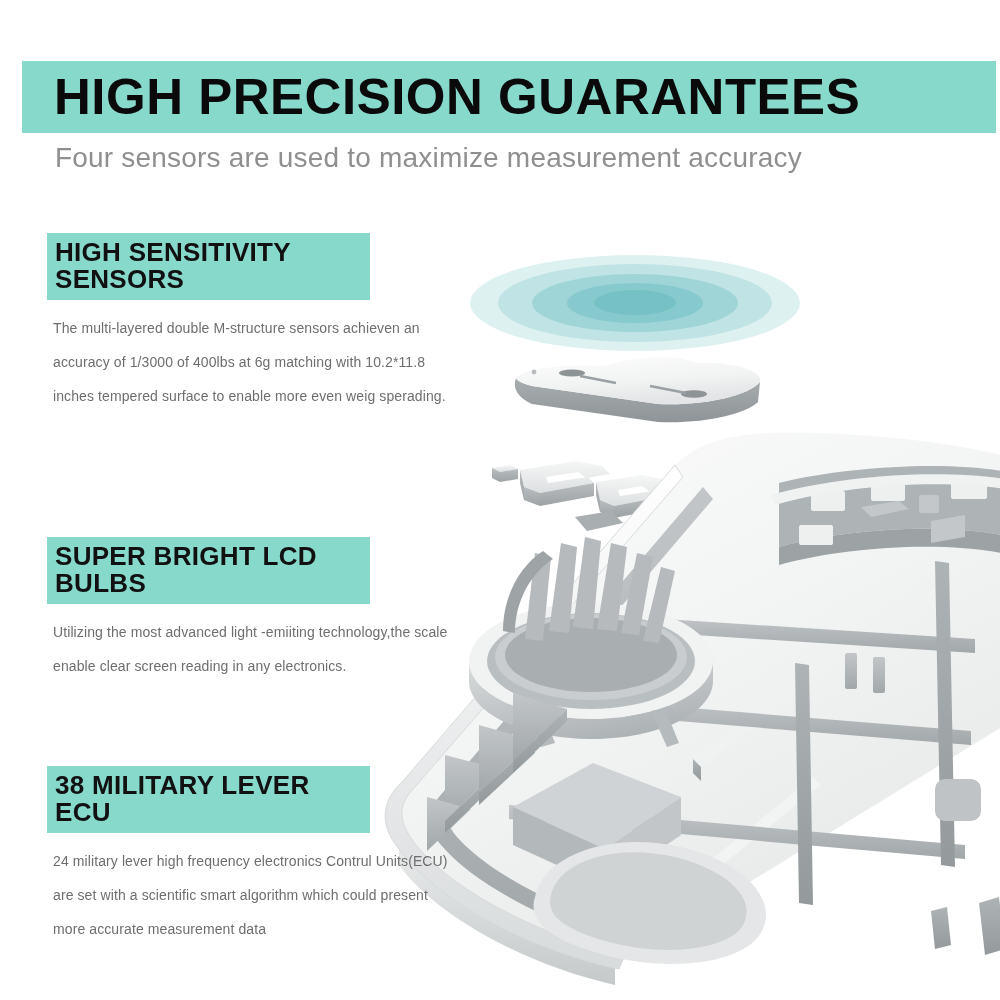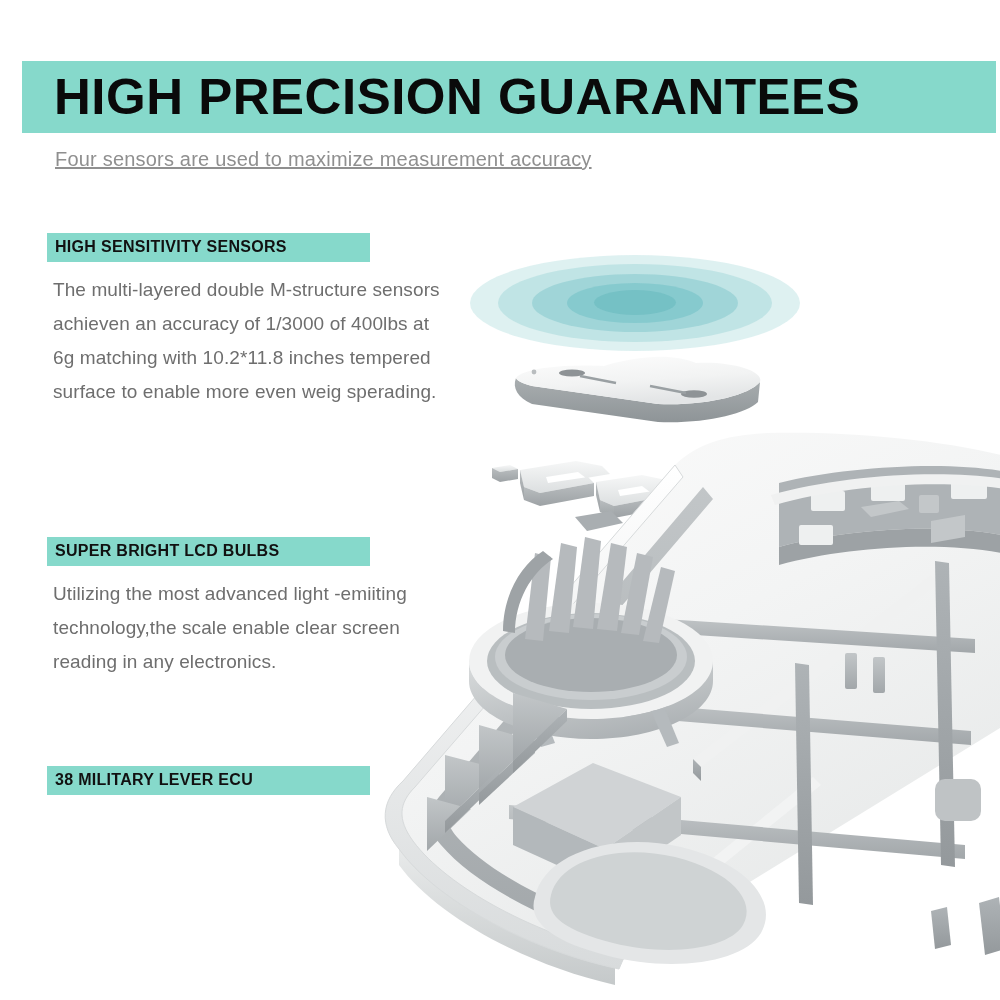--- a/index.html
+++ b/index.html
@@ -23,42 +23,42 @@
     font-weight:bold;
     color:#0a0a0a;
     letter-spacing:0.5px;
     margin-left:32px;
     line-height:1;
     white-space:nowrap;
     transform:scaleX(1.02);
     transform-origin:left center;
   }
   .subtitle{
-    position:absolute;left:55px;top:148px;
-    font-size:20px;color:#8f8f8f;font-weight:400;
-    white-space:nowrap;letter-spacing:0.2px;text-decoration:underline;
+    position:absolute;left:55px;top:142px;
+    font-size:28px;color:#8f8f8f;font-weight:400;
+    white-space:nowrap;letter-spacing:0.2px;
   }
 
   
   .section{position:absolute;left:47px;}
   .sec-head{
     display:inline-block;
     background:#86d9cb;
     color:#111;
-    font-size:16px;font-weight:bold;
+    font-size:26px;font-weight:bold;
     letter-spacing:0.3px;
     padding:6px 8px 6px 8px;
     width:307px;
     box-sizing:content-box;
     line-height:1.05;
   }
   .sec-body{
     margin-top:11px;
     margin-left:6px;
-    font-size:19px;
+    font-size:14px;
     color:#6e6e6e;
     line-height:34px;
     width:400px;
     letter-spacing:0.1px;
   }
   #section-1{top:233px;}
   #section-2{top:537px;}
   #section-3{top:766px;}
 
   
@@ -323,15 +323,16 @@
     <div class="sec-body">The multi-layered double M-structure sensors achieven an accuracy of 1/3000 of 400lbs at 6g matching with 10.2*11.8 inches tempered surface to enable more even weig sperading.</div>
   </div>
 
   <div class="section" id="section-2">
     <div class="sec-head">SUPER BRIGHT LCD BULBS</div>
     <div class="sec-body">Utilizing the most advanced light -emiiting technology,the scale enable clear screen reading in any electronics.</div>
   </div>
 
   <div class="section" id="section-3">
     <div class="sec-head">38 MILITARY LEVER ECU</div>
+    <div class="sec-body">24 military lever high frequency electronics Contrul Units(ECU) are set with a scientific smart algorithm  which could present more accurate measurement data</div>
   </div>
 
 </div>
 
 </body></html>

